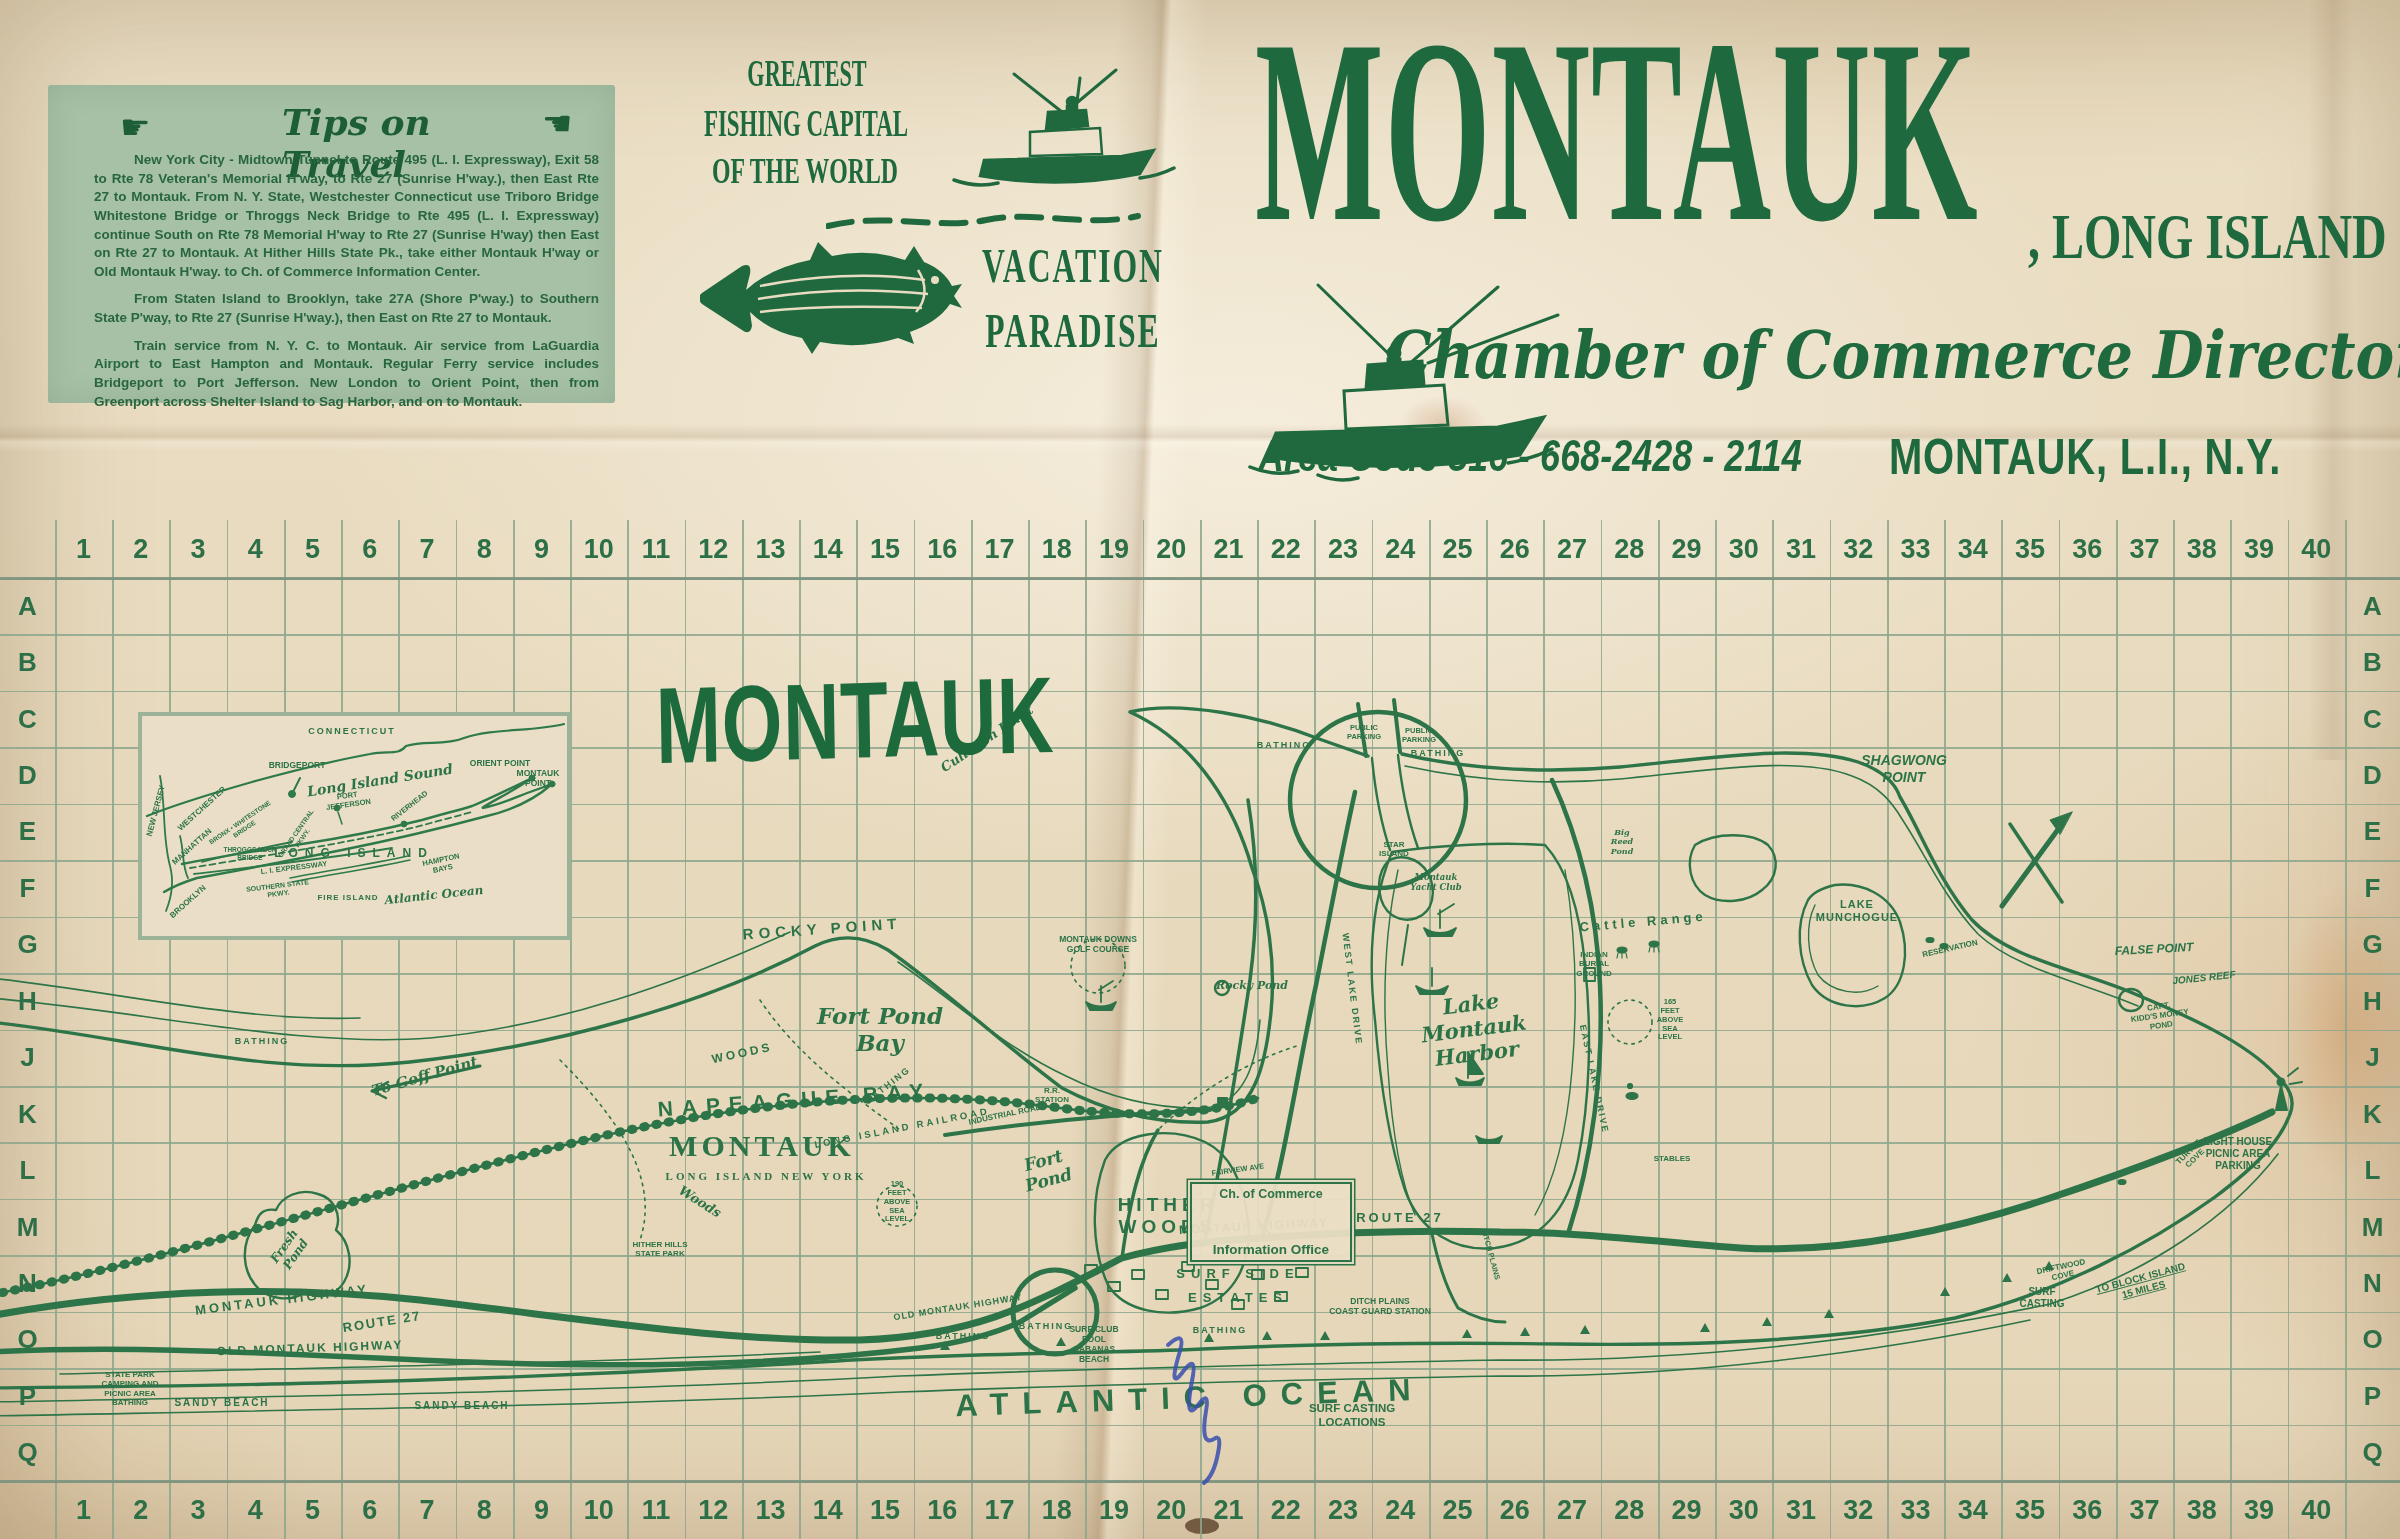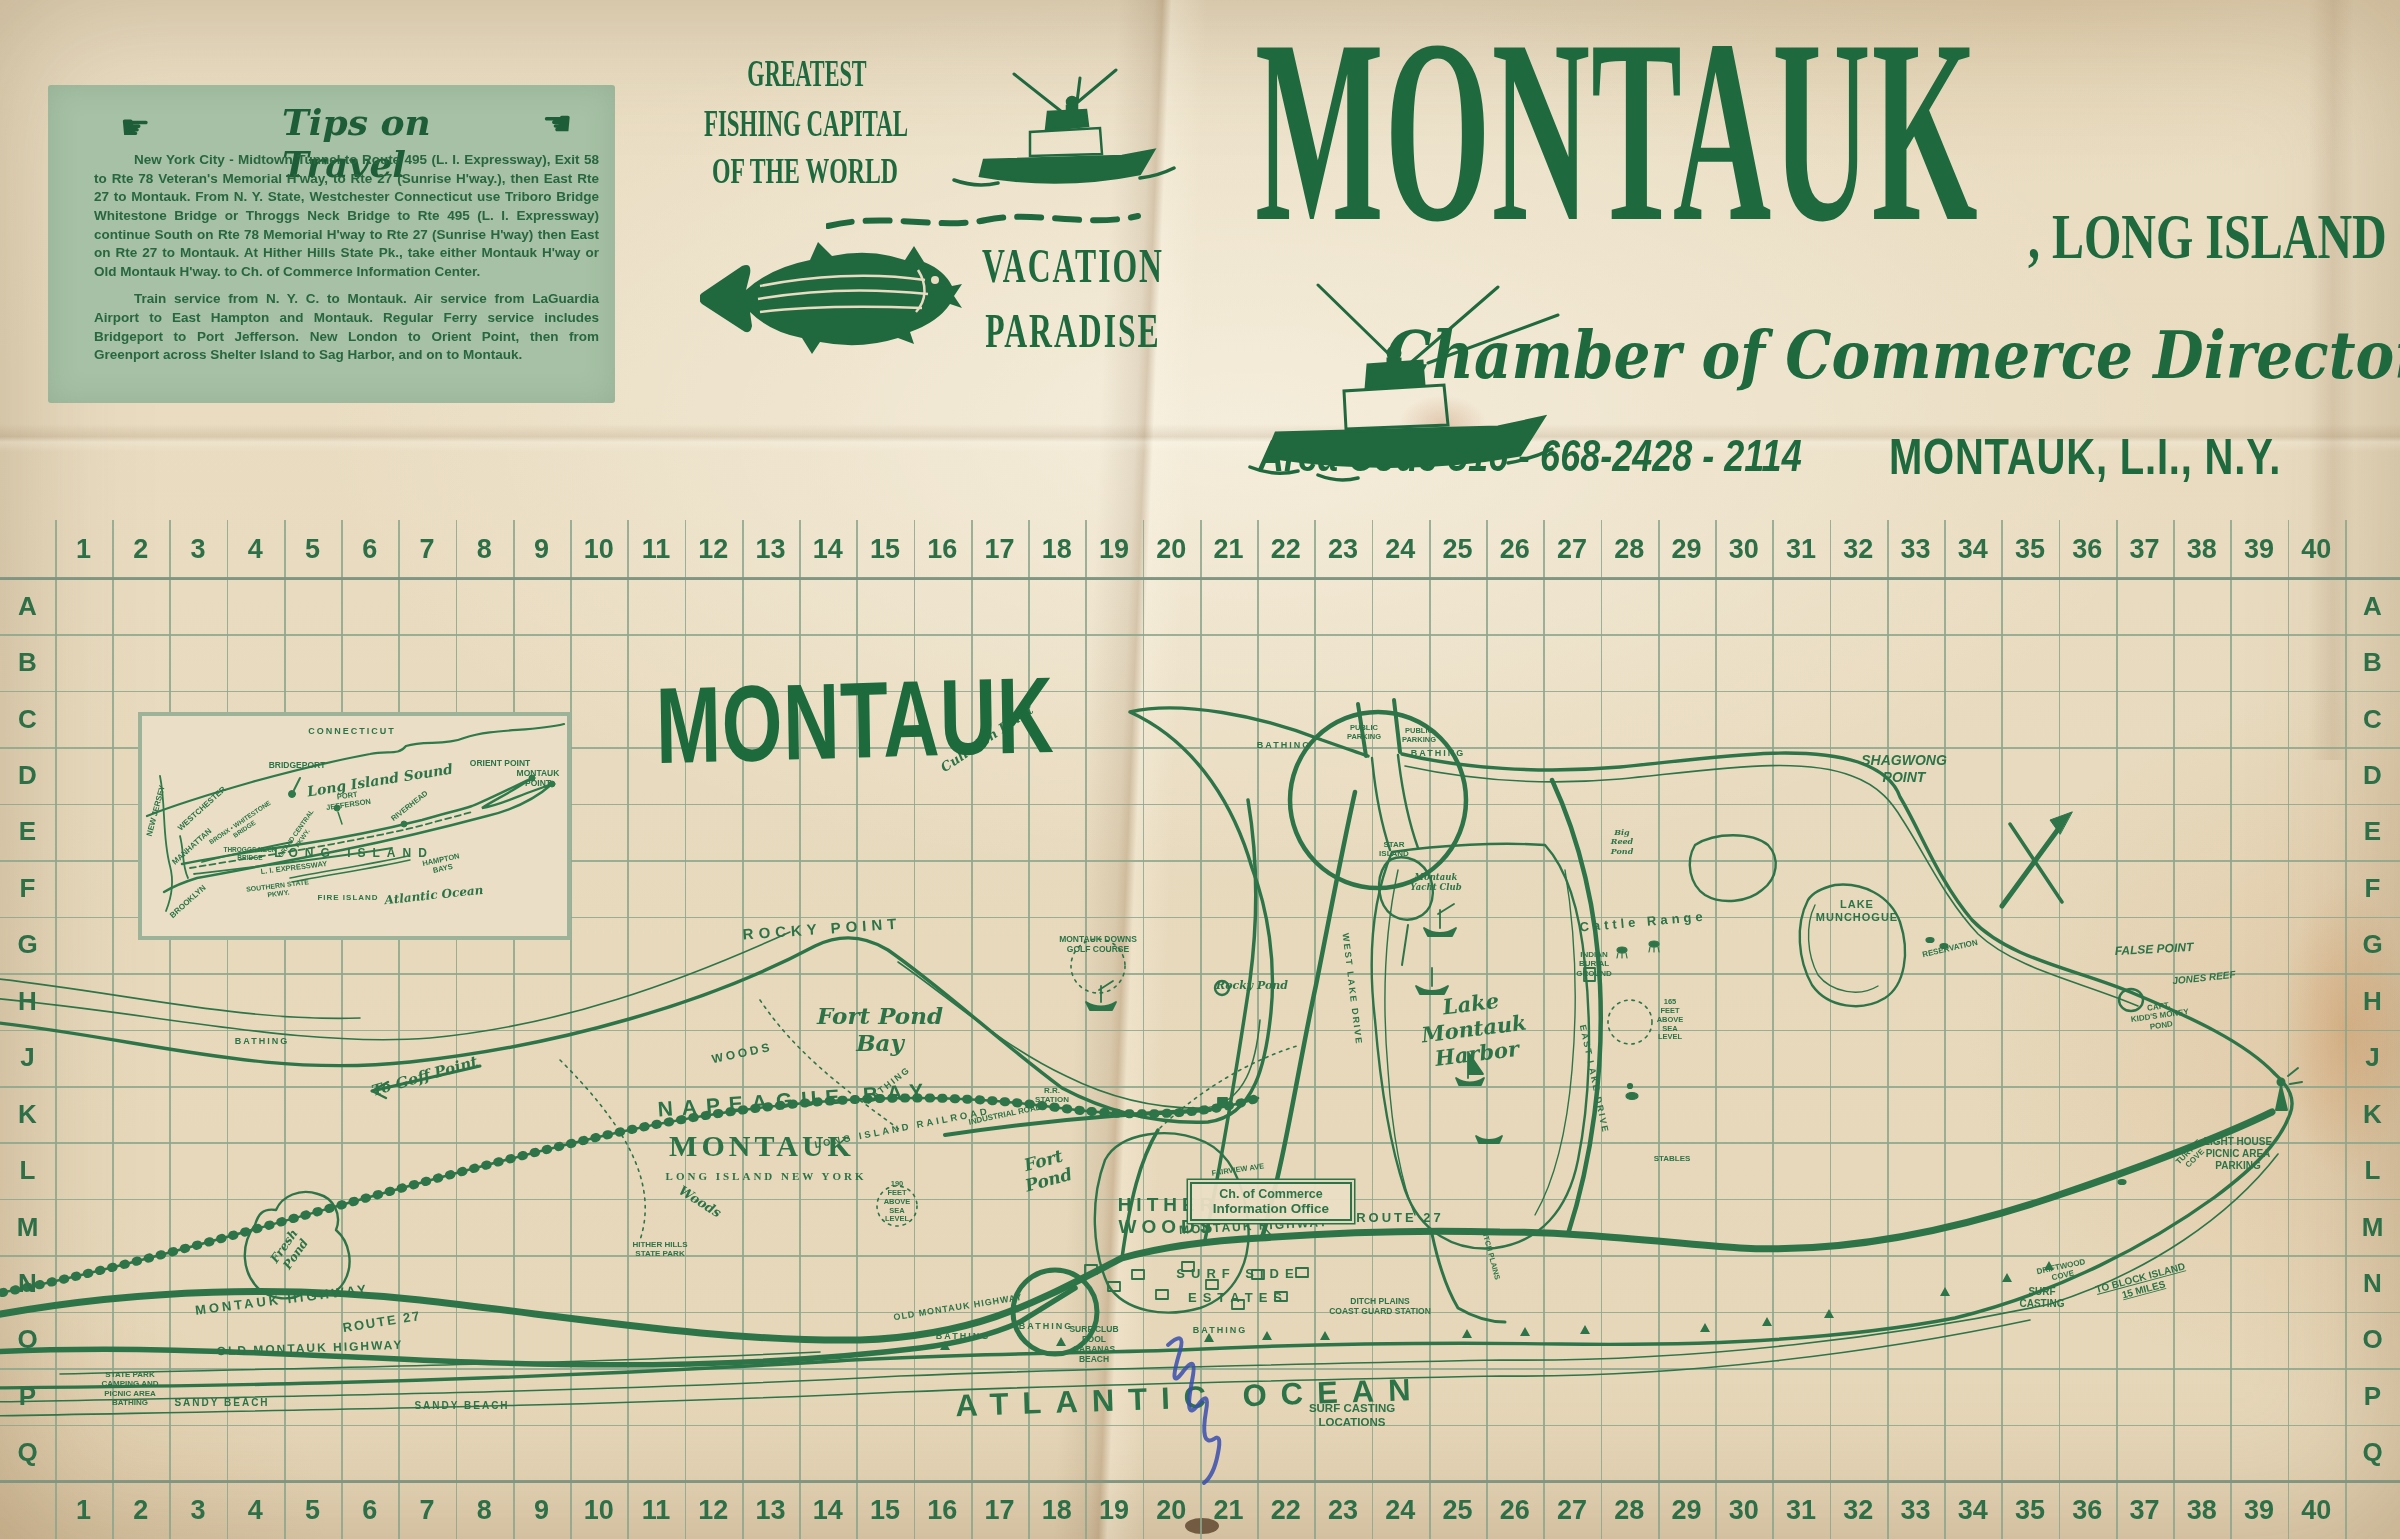--- a/index.html
+++ b/index.html
@@ -65,21 +65,21 @@
   .it{font-style:italic;}
   .ser{font-family:"Liberation Serif",serif;}
   .map-title{left:655px;top:664px;font-size:100px;font-weight:900;color:#1d6a3c;letter-spacing:1px;
     transform:scaleX(.78) scaleY(1.08) rotate(-1.2deg);transform-origin:left top;white-space:nowrap;z-index:34;}
   .watermark{left:796px;top:716px;font-size:94px;font-weight:400;color:rgba(98,98,98,.55);
     letter-spacing:2px;white-space:nowrap;z-index:60;}
   .office{left:1190px;top:1182px;width:150px;background:rgba(234,222,196,.95);
     border:2px solid #2c7347;box-shadow:0 0 0 2px rgba(234,222,196,.95),0 0 0 3.5px #2c7347;
     text-align:center;padding:3px 4px;z-index:36;}
   .office .l1{font-size:12.5px;font-weight:700;color:#2c7347;}
-  .office .l2{font-size:13.5px;font-weight:800;color:#2c7347;}
+  .office .l2{font-size:13.5px;font-weight:800;color:#2c7347;margin-top:41px;}
   
   .inset{left:138px;top:712px;width:425px;height:220px;background:#eadfc6;border:4px solid #9cb299;z-index:30;}
   .inset .ml{z-index:5;}
   svg{display:block;}
   .mapsvg{left:0;top:0;z-index:31;}
   .bluemark{left:0;top:0;z-index:65;}
   .hdr-art{z-index:20;}
 </style>
 </head>
 <body>
@@ -94,20 +94,21 @@
   <div class="abs stain3"></div>
 
   <div class="abs tips">
     <div class="tips-head">
       <span class="hand" style="left:72px;top:8px;">☛</span>
       <span class="tips-title">Tips on Travel</span>
       <span class="hand" style="left:494px;top:4px;">☚</span>
     </div>
     <div class="tips-body">
       <p>New York City - Midtown Tunnel to Route 495 (L. I. Expressway), Exit 58 to Rte 78 Veteran's Memorial H'way, to Rte 27 (Sunrise H'way.), then East Rte 27 to Montauk. From N. Y. State, Westchester Connecticut use Triboro Bridge  Whitestone Bridge or Throggs Neck Bridge to Rte 495 (L. I. Expressway)  continue South on Rte 78 Memorial H'way to Rte 27 (Sunrise H'way) then East on Rte 27 to Montauk. At Hither Hills State Pk., take either Montauk H'way or Old Montauk H'way. to Ch. of Commerce Information Center.</p>
+      <p>From Staten Island to Brooklyn, take 27A (Shore P'way.) to Southern State P'way, to Rte 27 (Sunrise H'way.), then East on Rte 27 to Montauk.</p>
       <p>Train service from N. Y. C. to Montauk. Air service from LaGuardia Airport to East Hampton and Montauk. Regular Ferry service includes Bridgeport to Port Jefferson. New London to Orient Point, then from Greenport across Shelter Island to Sag Harbor, and on to Montauk.</p>
     </div>
   </div>
 
   <div class="abs ctr banner-line grn" style="left:807px;top:52px;font-size:37px;transform:translateX(-50%) scaleX(.6);">GREATEST</div>
   <div class="abs ctr banner-line grn" style="left:806px;top:102px;font-size:37px;transform:translateX(-50%) scaleX(.62);">FISHING CAPITAL</div>
   <div class="abs ctr banner-line grn" style="left:805px;top:152px;font-size:35px;transform:translateX(-50%) scaleX(.68);">OF THE WORLD</div>
   <div class="abs ctr banner-line grn" style="left:1073px;top:238px;font-size:48px;letter-spacing:3px;transform:translateX(-50%) scaleX(.66);">VACATION</div>
   <div class="abs ctr banner-line grn" style="left:1073px;top:303px;font-size:48px;letter-spacing:3px;transform:translateX(-50%) scaleX(.66);">PARADISE</div>
 

